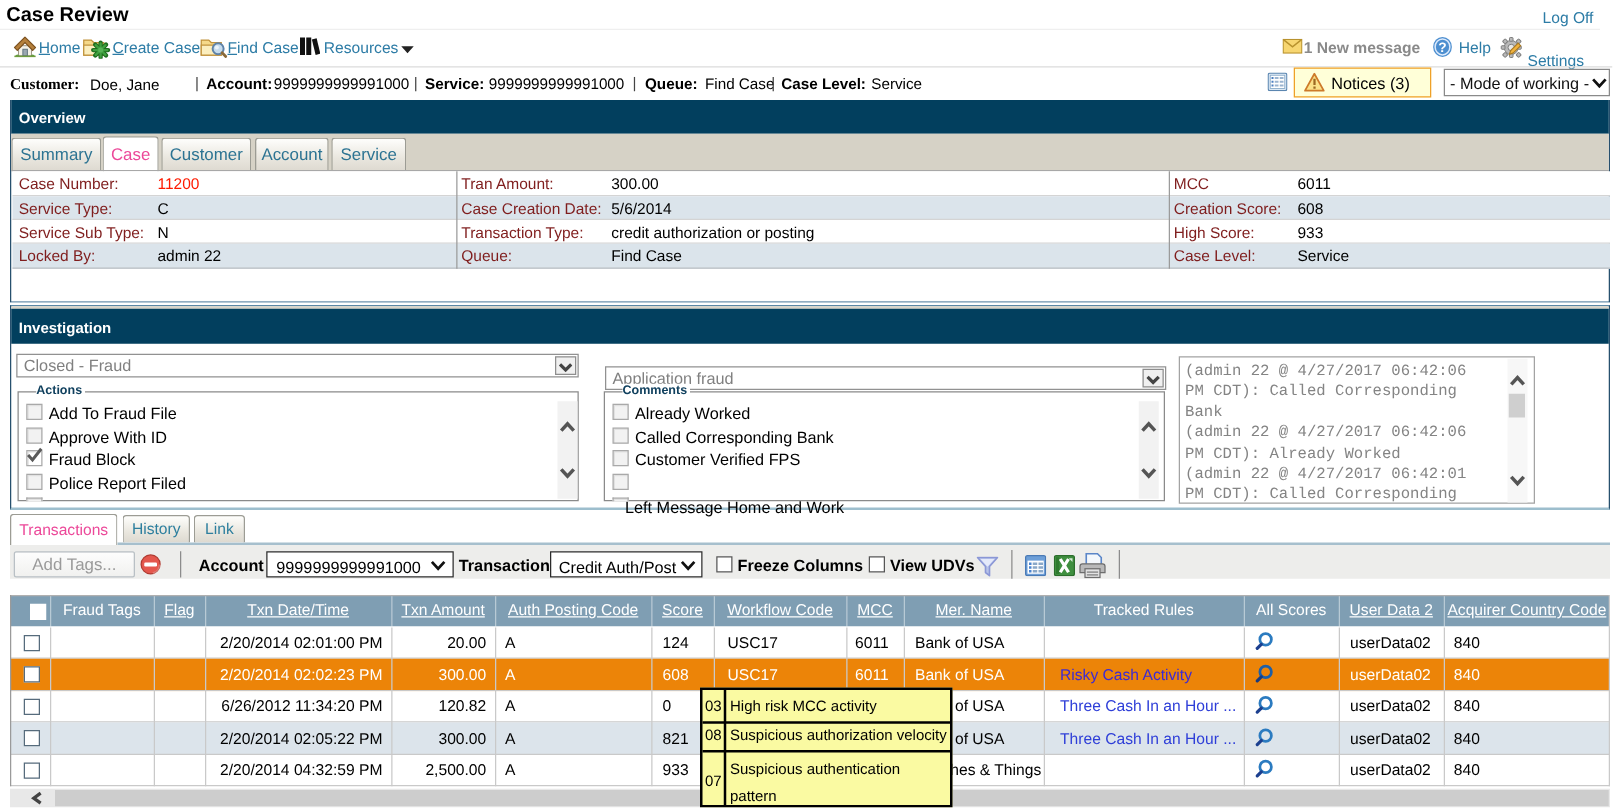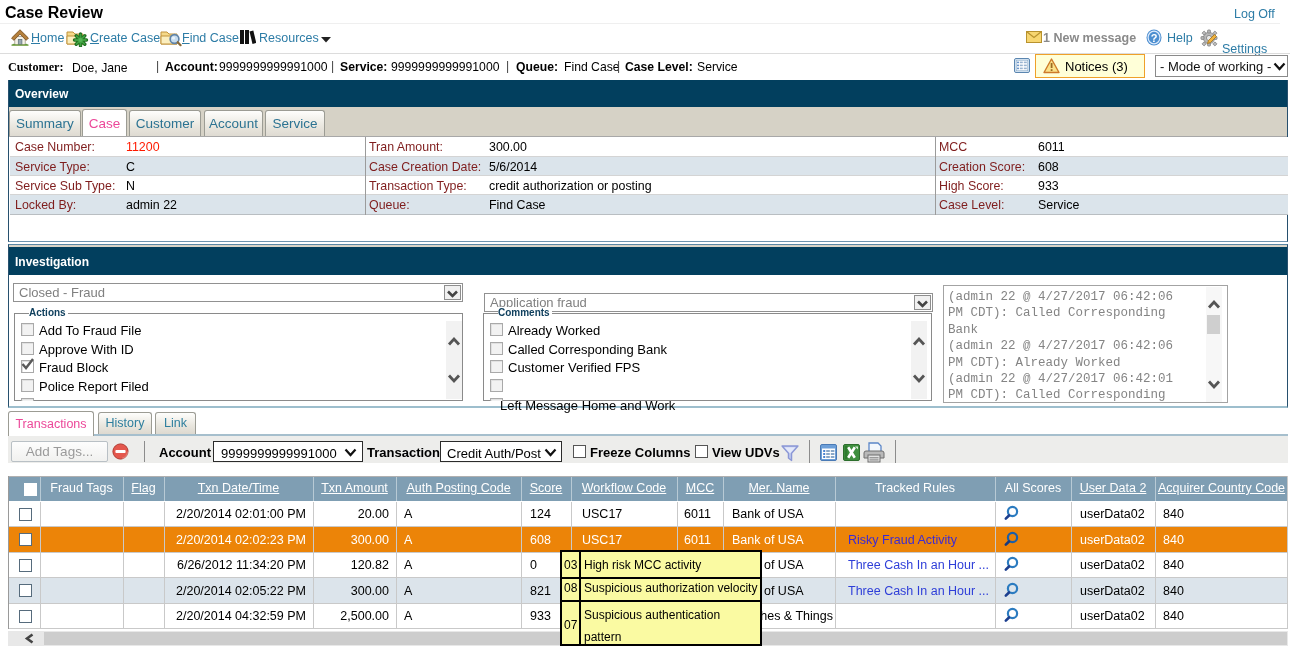--- a/index.html
+++ b/index.html
@@ -417,21 +417,21 @@
 <div class="cell" style="top:507px;left:1163px;">840</div>
 
 <div class="rowcb" style="top:533px;"></div>
 <div class="cell" style="top:533px;left:164px;width:142px;text-align:right;color:#fff;">2/20/2014 02:02:23 PM</div>
 <div class="cell" style="top:533px;left:313px;width:76px;text-align:right;color:#fff;">300.00</div>
 <div class="cell" style="top:533px;left:404px;color:#fff;">A</div>
 <div class="cell" style="top:533px;left:530px;color:#fff;">608</div>
 <div class="cell" style="top:533px;left:582px;color:#fff;">USC17</div>
 <div class="cell" style="top:533px;left:684px;color:#fff;">6011</div>
 <div class="cell" style="top:533px;left:732px;color:#fff;">Bank of USA</div>
-<div class="cell" style="top:533px;left:848px;color:#3c2ad4;">Risky Fraud Activity</div>
+<div class="cell" style="top:533px;left:848px;color:#3c2ad4;">Risky Cash Activity</div>
 <svg class="abs mag" style="left:1003px;top:531px;" width="17" height="17" viewBox="0 0 17 17">
       <circle cx="9.5" cy="6.5" r="4.6" fill="#ec8408" stroke="#1c5fa8" stroke-width="2.2"></circle>
       <line x1="6" y1="10.5" x2="2.8" y2="13.7" stroke="#163a80" stroke-width="2.6" stroke-linecap="round"></line>
     </svg>
 <div class="cell" style="top:533px;left:1080px;color:#fff;">userData02</div>
 <div class="cell" style="top:533px;left:1163px;color:#fff;">840</div>
 
 <div class="rowcb" style="top:559px;"></div>
 <div class="cell" style="top:558px;left:164px;width:142px;text-align:right;">6/26/2012 11:34:20 PM</div>
 <div class="cell" style="top:558px;left:313px;width:76px;text-align:right;">120.82</div>

